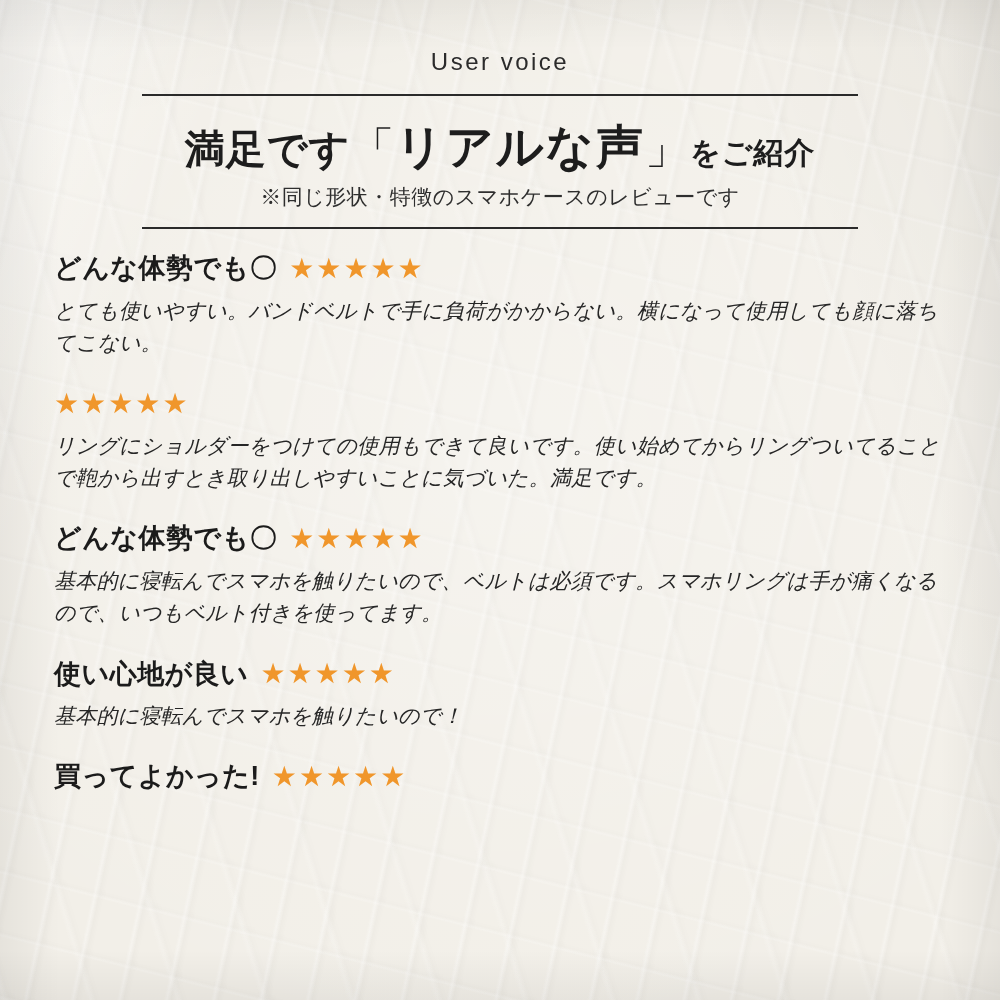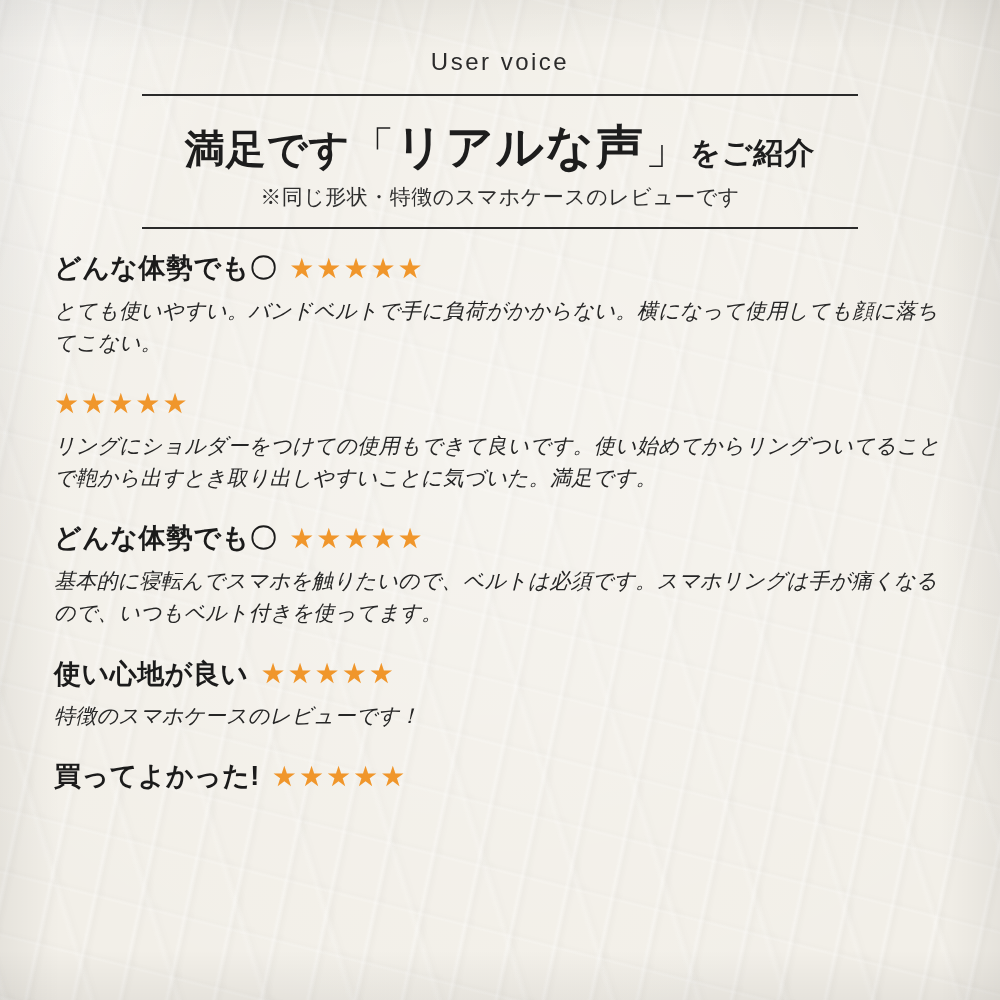--- a/index.html
+++ b/index.html
@@ -177,21 +177,21 @@
           <div class="stars">★★★★★</div>
         </div>
         <div class="review-body">基本的に寝転んでスマホを触りたいので、ベルトは必須です。スマホリングは手が痛くなるので、いつもベルト付きを使ってます。</div>
       </div>
 
       <div class="review">
         <div class="review-head">
           <div class="review-title">使い心地が良い</div>
           <div class="stars">★★★★★</div>
         </div>
-        <div class="review-body">特徴のスマホケースのレビューです！</div>
+        <div class="review-body">基本的に寝転んでスマホを触りたいので！</div>
       </div>
 
       <div class="review">
         <div class="review-head">
           <div class="review-title">買ってよかった!</div>
           <div class="stars">★★★★★</div>
         </div>
       </div>
 
     </div>

